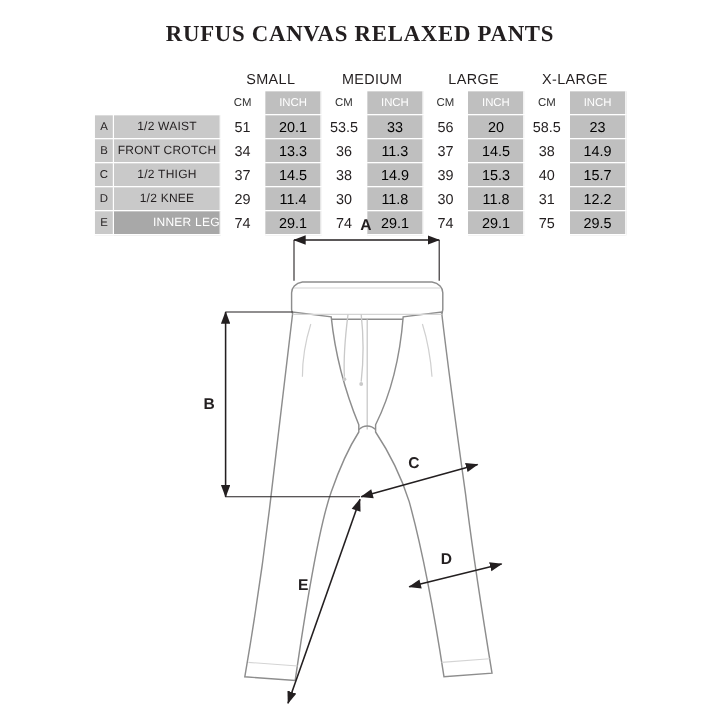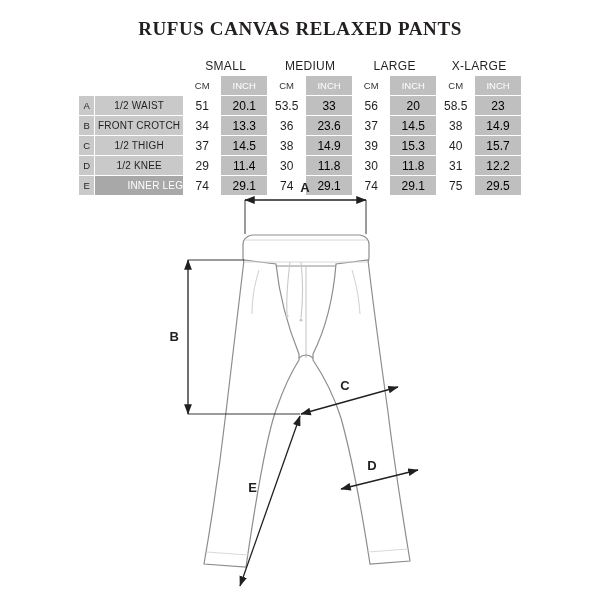--- a/index.html
+++ b/index.html
@@ -117,21 +117,21 @@
         <td class="val-inch">20</td>
         <td class="val-cm">58.5</td>
         <td class="val-inch">23</td>
       </tr>
       <tr>
         <td class="col-letter">B</td>
         <td class="col-name">FRONT CROTCH</td>
         <td class="val-cm">34</td>
         <td class="val-inch">13.3</td>
         <td class="val-cm">36</td>
-        <td class="val-inch">23.6</td>
+        <td class="val-inch">11.3</td>
         <td class="val-cm">37</td>
         <td class="val-inch">14.5</td>
         <td class="val-cm">38</td>
         <td class="val-inch">14.9</td>
       </tr>
       <tr>
         <td class="col-letter">C</td>
         <td class="col-name">1/2 THIGH</td>
         <td class="val-cm">37</td>
         <td class="val-inch">14.5</td>

